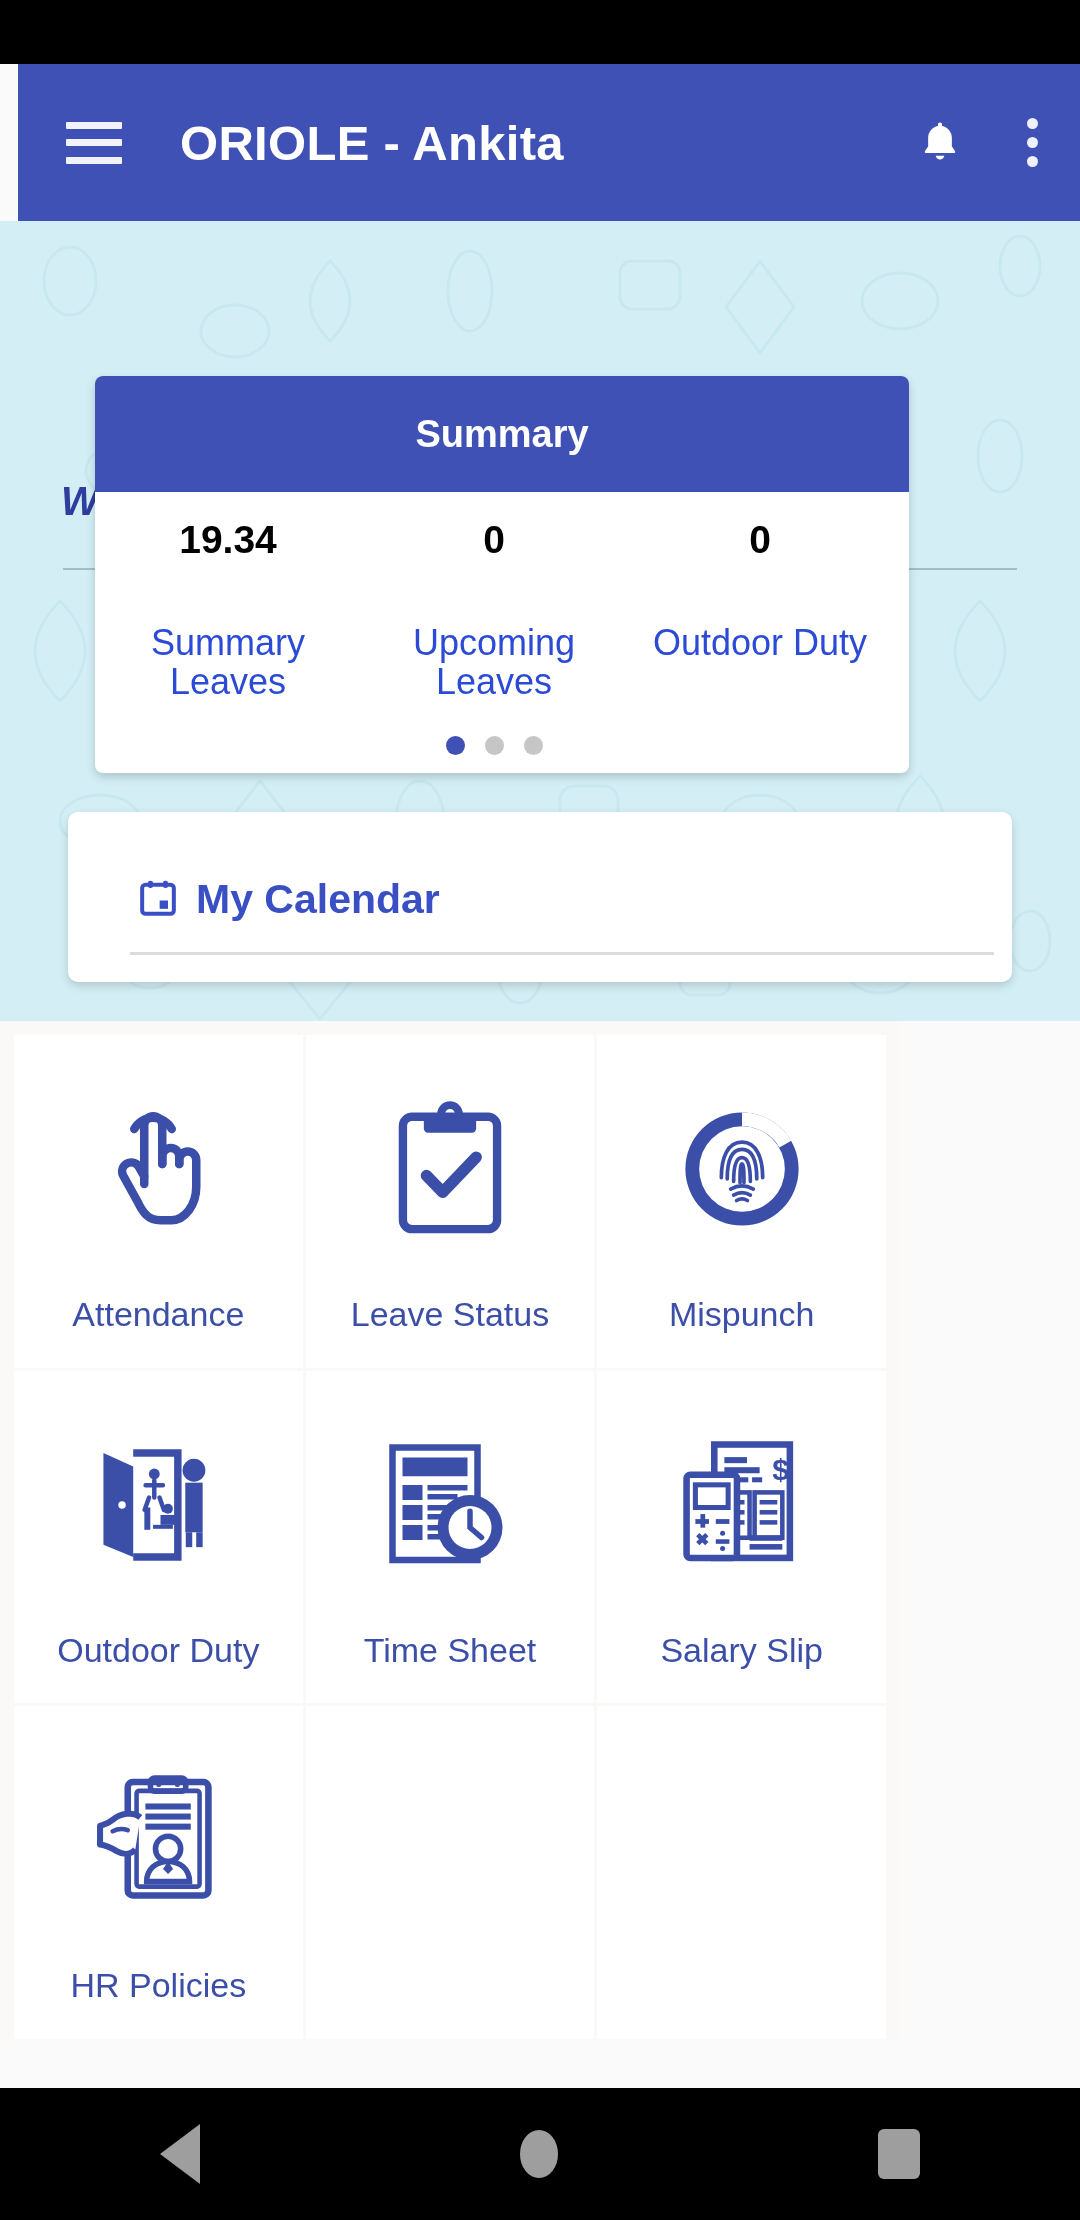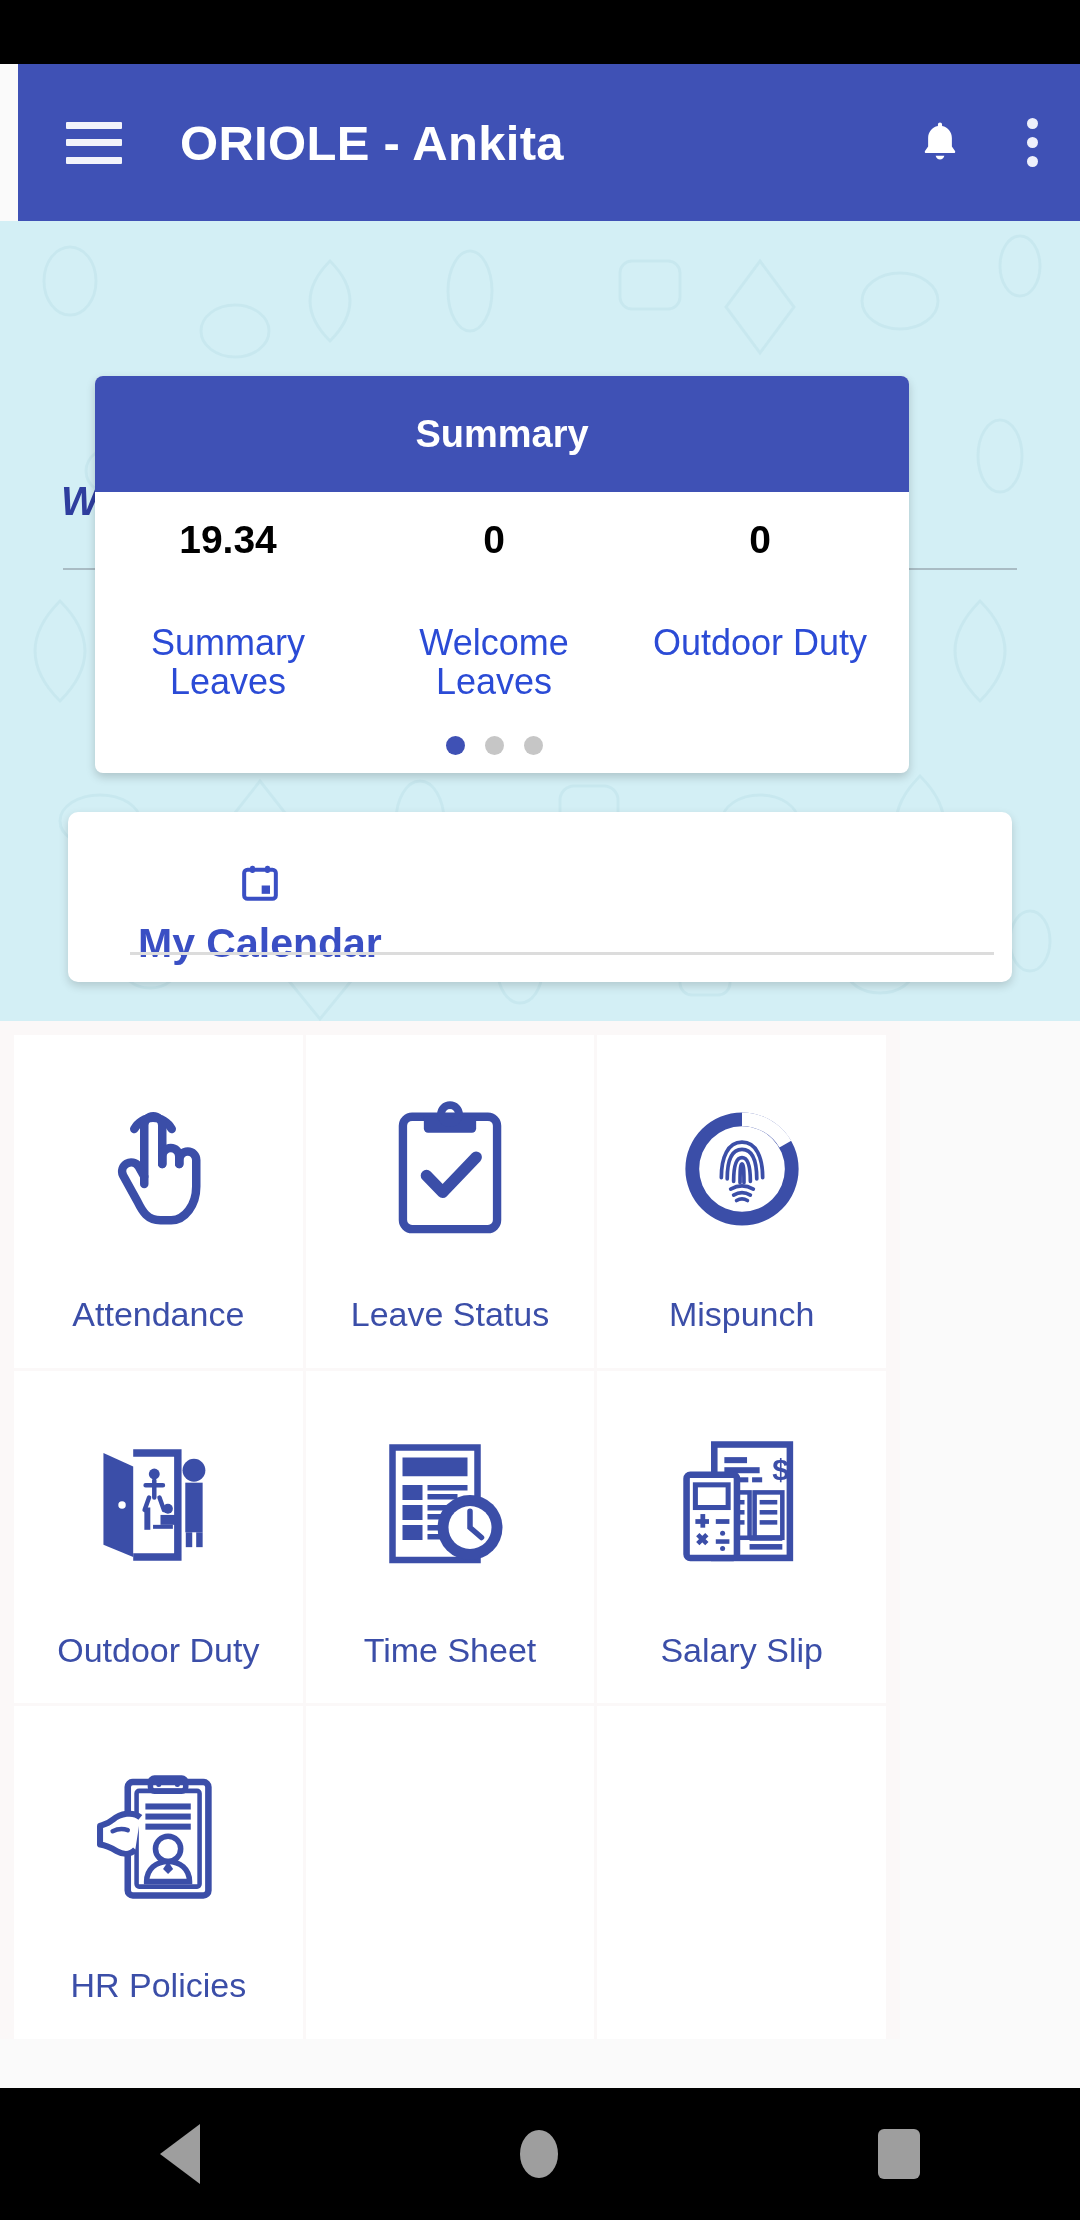--- a/index.html
+++ b/index.html
@@ -103,22 +103,22 @@
   
   .cal-card {
     position: absolute; top: 812px; left: 68px;
     width: 944px; height: 170px;
     background: #ffffff;
     border-radius: 10px;
     box-shadow: 0 4px 10px rgba(0,0,0,.16);
     z-index: 3;
   }
   .cal-row {
-    position: absolute; left: 70px; top: 50px;
-    display: flex; align-items: center; gap: 12px; flex-direction: column;
+    position: absolute; left: 70px; top: 64px;
+    display: flex; align-items: center; gap: 18px;
   }
   .cal-label { font-size: 41px; font-weight: bold; color: #3a4fc4; }
   .cal-rule {
     position: absolute; left: 62px; right: 18px; bottom: 27px;
     height: 3px; background: #dcdcdc;
   }
 
   
   .grid {
     position: absolute; top: 1021px; left: 0;
@@ -238,21 +238,21 @@
   <div class="summary-card">
     <div class="summary-head">Summary</div>
     <div class="summary-body">
       <div class="summary-values">
         <div>19.34</div>
         <div>0</div>
         <div>0</div>
       </div>
       <div class="summary-labels">
         <div>Summary Leaves</div>
-        <div>Welcome Leaves</div>
+        <div>Upcoming Leaves</div>
         <div>Outdoor Duty</div>
       </div>
       <div class="dots">
         <i class="on"></i>
         <i></i>
         <i></i>
       </div>
     </div>
   </div>
 

